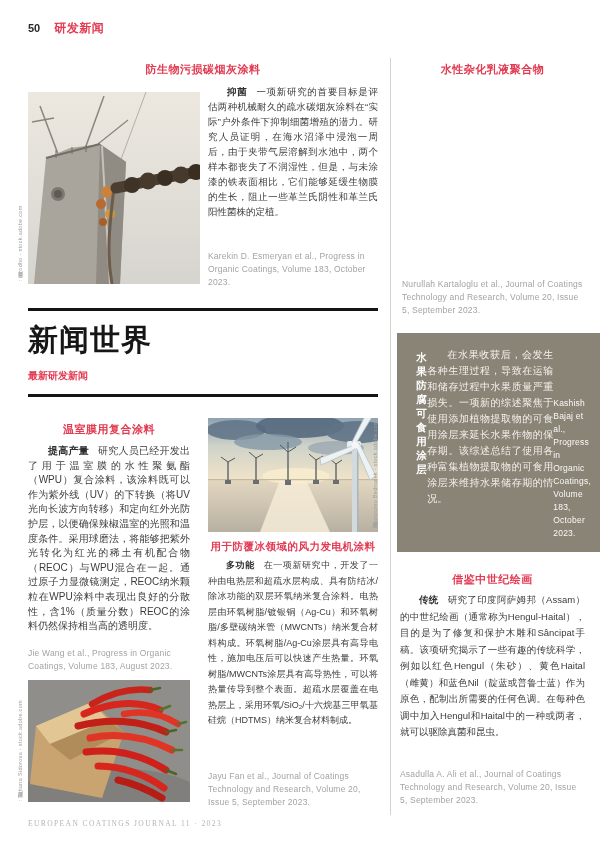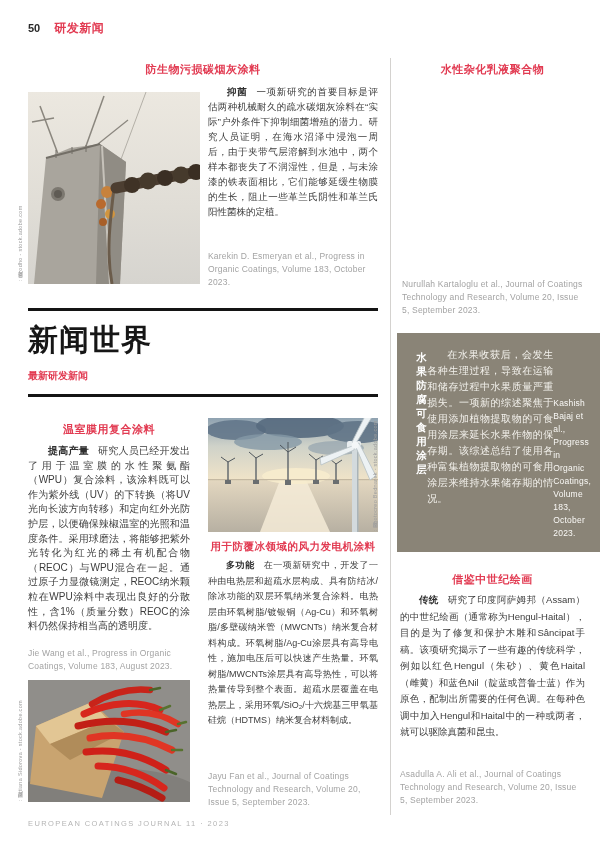--- a/index.html
+++ b/index.html
@@ -26,21 +26,21 @@
   .vdivider{width:1px;background:#d4d2cf;}
   
   #fruit-box{left:397px;top:333px;width:208px;height:219px;background:#8a8477;box-sizing:border-box;padding:14px 14px 12px 19px;display:flex;flex-direction:row;}
   #fruit-box .h-box{font-size:10.5px;font-weight:bold;color:#ffffff;text-align:center;margin:4px 0 10px 0;letter-spacing:0.5px;}
   #fruit-box .body-text{color:#f3f1ec;font-size:10px;line-height:16px;}
   #fruit-box .citation{color:#faf9f6;margin-top:auto;}
   
   .credit-v{writing-mode:vertical-rl;transform:rotate(180deg);font-size:5.5px;color:#9d9d9d;letter-spacing:0.3px;white-space:nowrap;overflow:hidden;}
   .photo{display:block;}
   
-  #footer{left:28px;top:819px;font-size:7.5px;color:#b5b5b5;letter-spacing:1.4px;}
+  #footer{left:28px;top:819px;font-size:7.5px;color:#b5b5b5;letter-spacing:1.4px;font-family:Liberation Serif, serif;}
 </style>
 </head>
 <body>
 
 <div id="page">
 
   <div id="hdr" class="abs">
     <span class="pagenum">50</span>
     <span class="section">研发新闻</span>
   </div>

